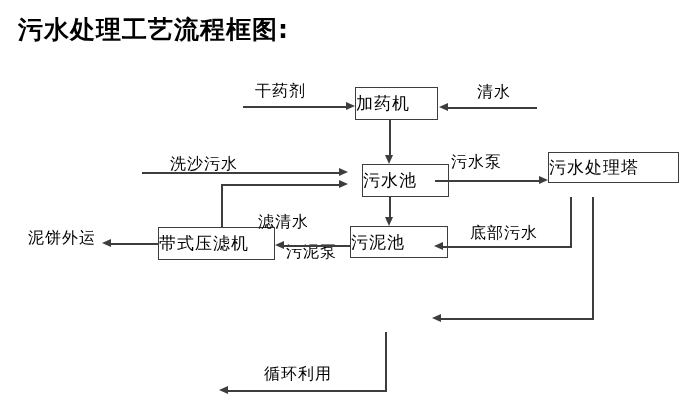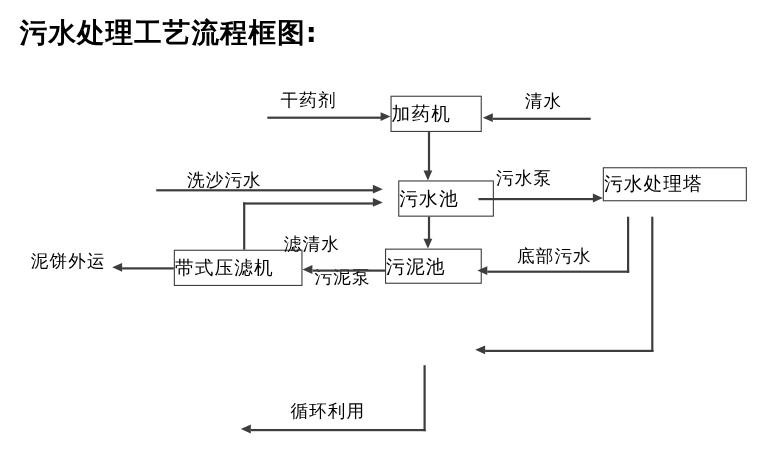--- a/index.html
+++ b/index.html
@@ -48,21 +48,21 @@
 
   <div class="node" style="left:355px;top:87px;width:83px;height:33px;">
     <span>加药机</span>
   </div>
   <div class="node" style="left:362px;top:164px;width:87px;height:33px;">
     <span>污水池</span>
   </div>
   <div class="node" style="left:548px;top:152px;width:131px;height:31px;">
     <span>污水处理塔</span>
   </div>
-  <div class="node" style="left:350px;top:226px;width:88px;height:32px;">
+  <div class="node" style="left:350px;top:226px;width:98px;height:32px;">
     <span>污泥池</span>
   </div>
   <div class="node" style="left:158px;top:227px;width:117px;height:33px;">
     <span>带式压滤机</span>
   </div>
 
   <div class="elabel" style="left:255px;top:81px;">干药剂</div>
   <div class="elabel" style="left:477px;top:82px;">清水</div>
   <div class="elabel" style="left:170px;top:154px;">洗沙污水</div>
   <div class="elabel" style="left:258px;top:190px;margin-top:22px;">滤清水</div>

